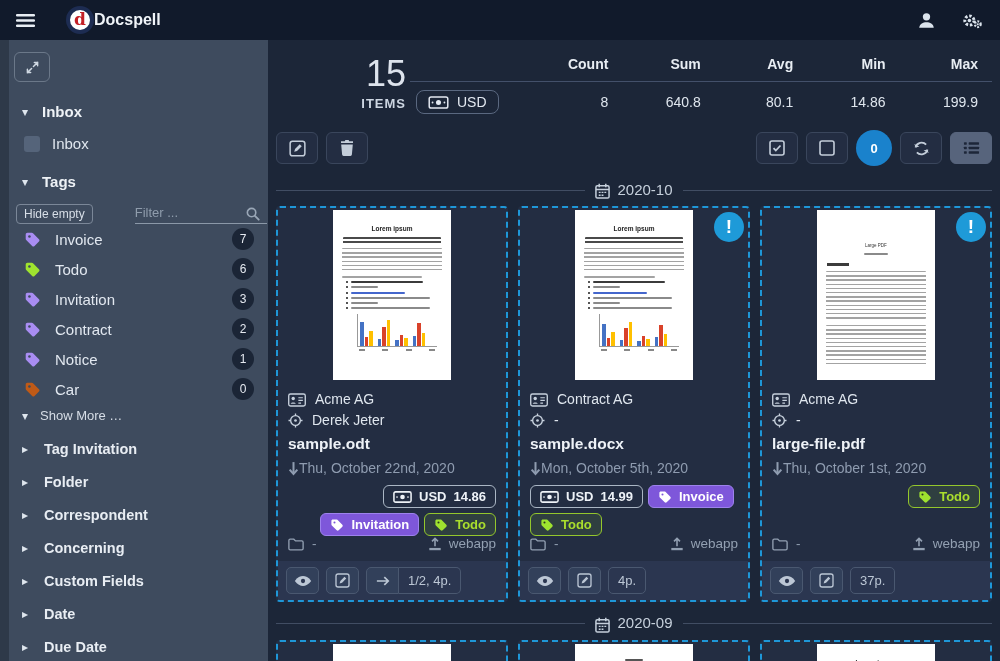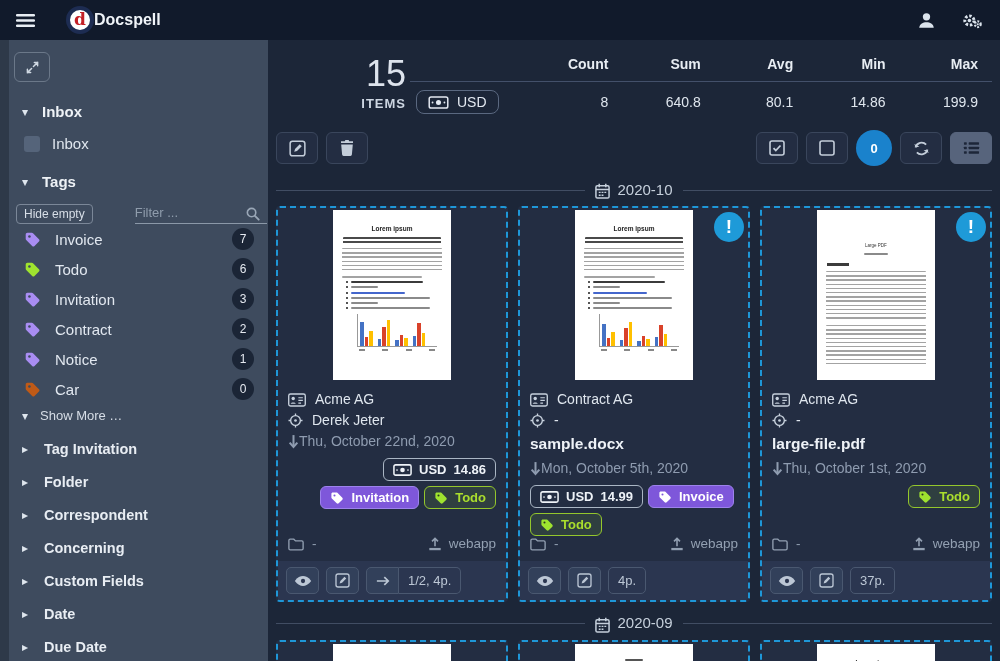--- a/index.html
+++ b/index.html
@@ -422,20 +422,21 @@
             <span>Acme AG</span>
           </div>
           <div class="mrow">
             <span><svg class="ic" width="15" height="15" viewBox="0 0 18 18">
                   <circle cx="9" cy="9" r="5.8" fill="none" stroke="currentColor" stroke-width="1.6"></circle>
                   <circle cx="9" cy="9" r="1.6" fill="currentColor"></circle>
                   <path d="M9 .6v3M9 14.4v3M.6 9h3M14.4 9h3" stroke="currentColor" stroke-width="1.6"></path>
                 </svg></span>
             <span>Derek Jeter</span>
           </div>
+          <div class="mtitle">sample.odt</div>
           <div class="mdate">
             <span><svg class="ic" width="11" height="15" viewBox="0 0 12 16">
                   <path d="M6 1v12" stroke="currentColor" stroke-width="2.2"></path>
                   <path d="M1.8 9.3L6 14l4.2-4.7" fill="none" stroke="currentColor" stroke-width="2.2"></path>
                 </svg></span>
             <span>Thu, October 22nd, 2020</span>
           </div>
           <div class="badges">
             <span class="badge-money">
               <svg class="ic" width="19" height="12" viewBox="0 0 22 14">

